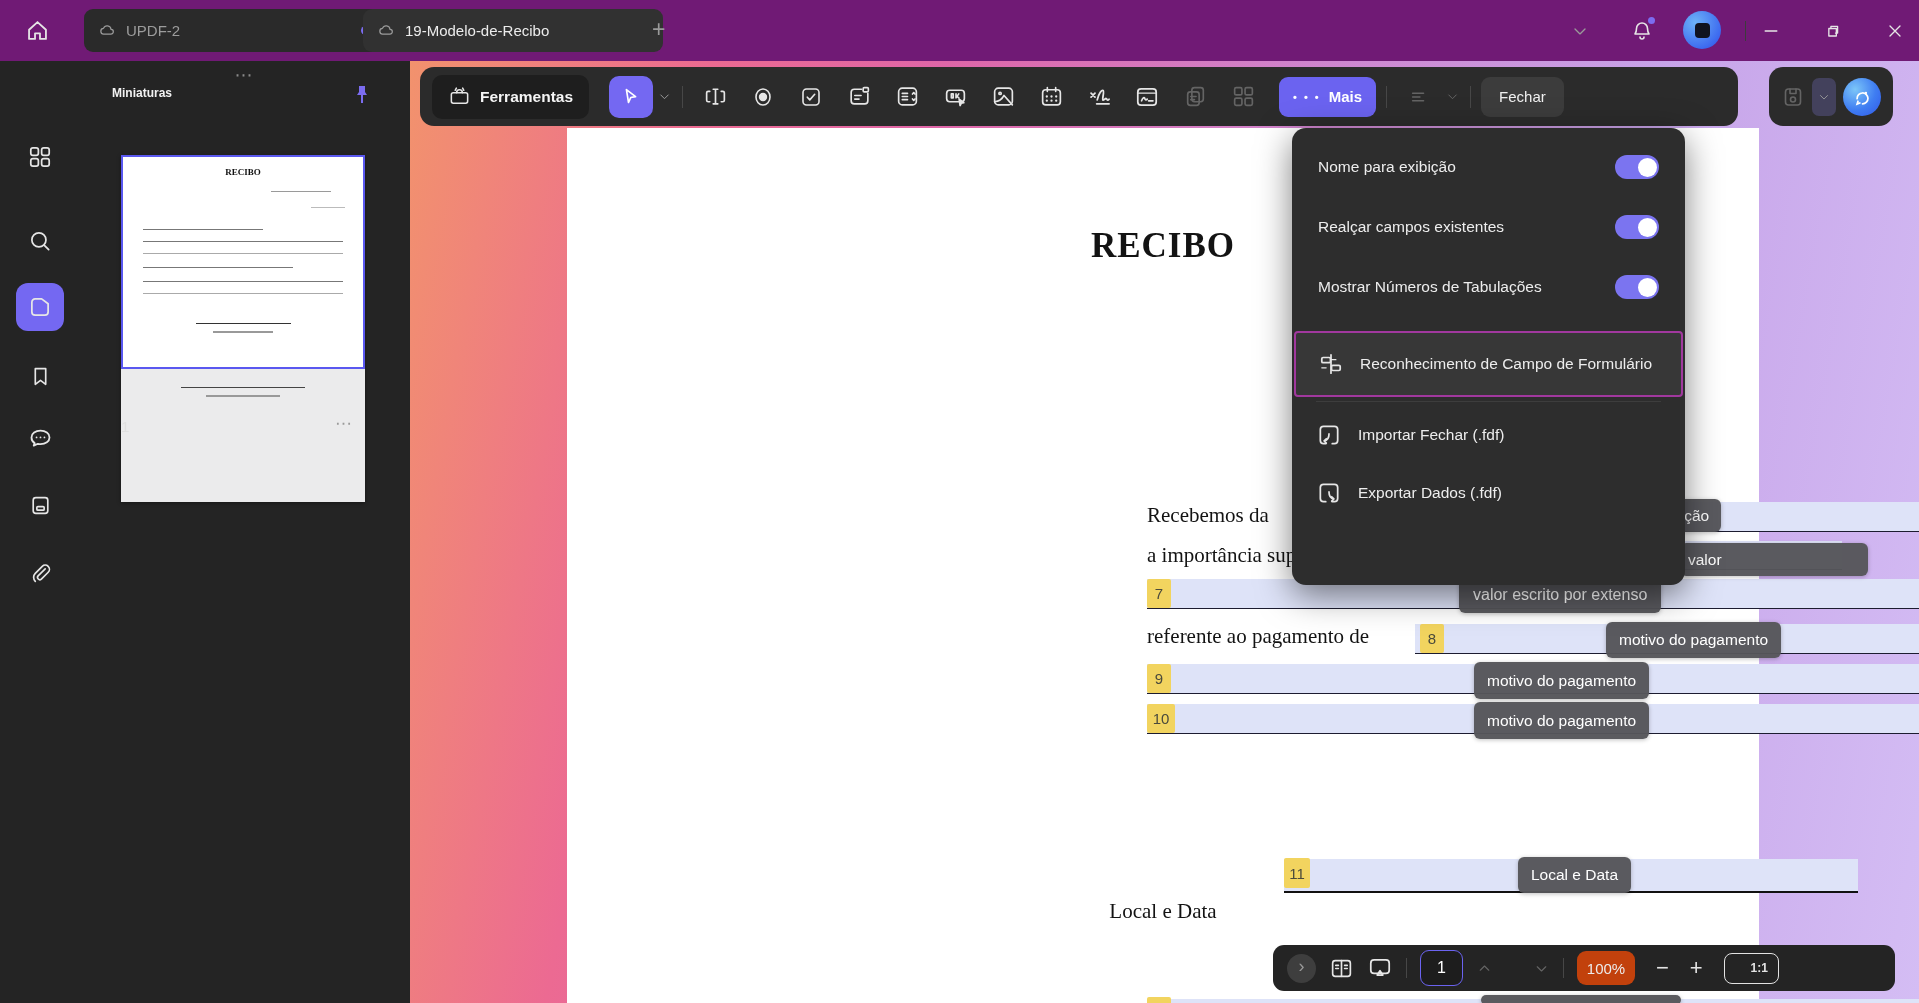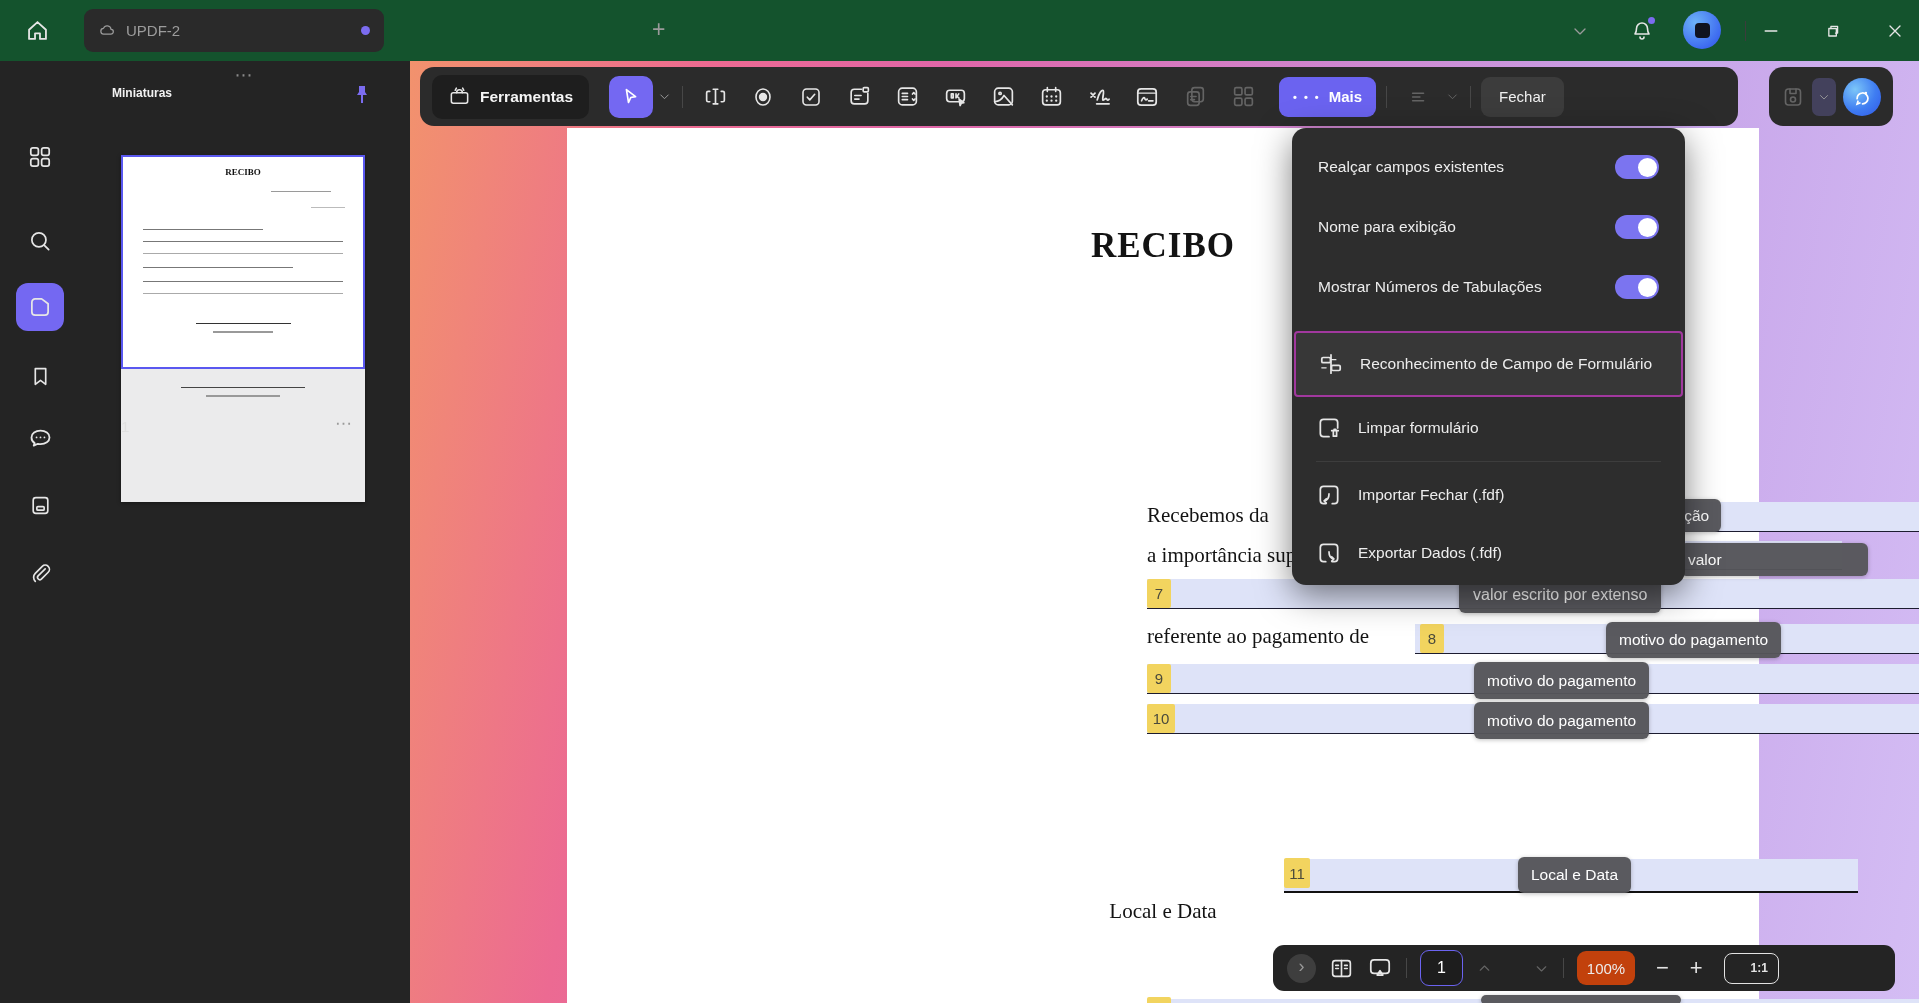--- a/index.html
+++ b/index.html
@@ -5,21 +5,21 @@
   html,body{margin:0;padding:0;background:#111;}
   #app{position:relative;width:1919px;height:1003px;background:#1d1d1d;overflow:hidden;
        font-family:"Liberation Sans",sans-serif;-webkit-font-smoothing:antialiased;}
   .abs{position:absolute;}
   svg{display:block;}
   .ic{stroke:#e6e6e6;fill:none;stroke-width:1.6;stroke-linecap:round;stroke-linejoin:round;}
   .ic.dim{stroke:#646464;}
   .ic.gray{stroke:#9a9a9a;}
 
   
-  #titlebar{left:0;top:0;width:1919px;height:61px;background:#14532d;}
+  #titlebar{left:0;top:0;width:1919px;height:61px;background:#701a75;}
   .homebtn{left:13px;top:8px;width:48px;height:45px;border-radius:9px;display:flex;align-items:center;justify-content:center;}
   .tab{top:9px;height:43px;border-radius:9px;display:flex;align-items:center;padding:0 14px;gap:9px;}
   .tab1{left:84px;width:272px;background:#2a2a2a;color:#9c9c9c;}
   .tab2{left:363px;width:272px;background:#313131;color:#ececec;}
   .tab .lbl{font-size:15px;white-space:nowrap;overflow:hidden;flex:1;}
   .moddot{width:9px;height:9px;border-radius:50%;background:#7b6cf0;}
   .addtab{left:652px;top:14px;color:#9a9a9a;font-size:23px;line-height:30px;}
   .winic{top:16px;width:30px;height:30px;display:flex;align-items:center;justify-content:center;}
   .avatar{left:1683px;top:11px;width:38px;height:38px;border-radius:50%;
           background:radial-gradient(circle at 32% 30%,#6db2f7,#3e6cf0 70%,#2f4fe0);display:flex;align-items:center;justify-content:center;}
@@ -112,20 +112,26 @@
           <path d="M4.5 11.3 12 4.5l7.5 6.8V19.5h-5.3v-5h-4.4v5H4.5z"></path>
         </svg>
     </div>
     <div class="abs tab tab1">
       <svg class="ic gray" width="19" height="19" viewBox="0 0 24 24">
           <path d="M7.5 16.5h8.7a3 3 0 0 0 .3-6 5 5 0 0 0-9.6-1.2A3.6 3.6 0 0 0 7.5 16.5z"></path>
         </svg>
       <span class="lbl">UPDF-2</span>
       <span class="moddot"></span>
     </div>
+    <div class="abs tab tab2">
+      <svg class="ic gray" width="19" height="19" viewBox="0 0 24 24">
+          <path d="M7.5 16.5h8.7a3 3 0 0 0 .3-6 5 5 0 0 0-9.6-1.2A3.6 3.6 0 0 0 7.5 16.5z"></path>
+        </svg>
+      <span class="lbl">19-Modelo-de-Recibo</span>
+    </div>
     <div class="abs addtab">+</div>
 
     <div class="abs winic" style="left:1565px">
       <svg class="ic gray" width="20" height="20" viewBox="0 0 24 24">
           <path d="M6 9.5l6 6 6-6"></path>
         </svg>
     </div>
     <div class="abs winic" style="left:1627px;position:absolute">
       <svg class="ic" width="24" height="24" viewBox="0 0 24 24">
           <path d="M12 4a5.5 5.5 0 0 1 5.5 5.5c0 3 .8 4.5 1.5 5.5H5c.7-1 1.5-2.5 1.5-5.5A5.5 5.5 0 0 1 12 4z"></path>
@@ -419,47 +425,40 @@
     <div class="orb">
       <svg width="26" height="26" viewBox="0 0 24 24">
           <path fill="none" stroke="#fff" stroke-width="1.6" stroke-linecap="round" d="M7.5 13.5a5 5 0 1 1 5 4.8M10 17.5l-2.5 1 .8-2.6"></path>
           <circle cx="15.6" cy="8.2" r="1.1" fill="#fff"></circle>
         </svg>
     </div>
   </div>
 
   <div id="menu" class="abs">
     <div class="mrow">
+      <span class="mlabel">Nome para exibição</span>
+      <span class="toggle"></span>
+    </div>
+    <div class="mrow">
       <span class="mlabel">Realçar campos existentes</span>
-      <span class="toggle"></span>
-    </div>
-    <div class="mrow">
-      <span class="mlabel">Nome para exibição</span>
       <span class="toggle"></span>
     </div>
     <div class="mrow">
       <span class="mlabel">Mostrar Números de Tabulações</span>
       <span class="toggle"></span>
     </div>
     <div style="height:12px"></div>
     <div class="arow hirow">
       <svg class="ic" width="26" height="26" viewBox="0 0 24 24">
           <path d="M12 3.5v17"></path>
           <rect x="3.5" y="6" width="8" height="4.8" rx="1.2"></rect>
           <rect x="12.5" y="13.2" width="8" height="4.8" rx="1.2"></rect>
           <path d="M12.5 8h4M3.5 15.5h4" stroke-width="1.2"></path>
         </svg>
       <span class="mlabel">Reconhecimento de Campo de Formulário</span>
-    </div>
-    <div class="arow">
-      <svg class="ic" width="26" height="26" viewBox="0 0 24 24">
-          <path d="M12 20H7a3 3 0 0 1-3-3V7a3 3 0 0 1 3-3h10a3 3 0 0 1 3 3v5"></path>
-          <path d="M14.5 14.5h6M16 14.5v5h3v-5M16.7 13.3h1.6"></path>
-        </svg>
-      <span class="mlabel">Limpar formulário</span>
     </div>
     <div class="mdiv"></div>
     <div class="arow">
       <svg class="ic" width="26" height="26" viewBox="0 0 24 24">
           <path d="M9 20H7a3 3 0 0 1-3-3V7a3 3 0 0 1 3-3h10a3 3 0 0 1 3 3v10a3 3 0 0 1-3 3h-2"></path>
           <path d="M12 11c0 4-1.5 6-4.5 6.5M9.5 15.5l-2 2 2 2"></path>
         </svg>
       <span class="mlabel">Importar Fechar (.fdf)</span>
     </div>
     <div class="arow">

